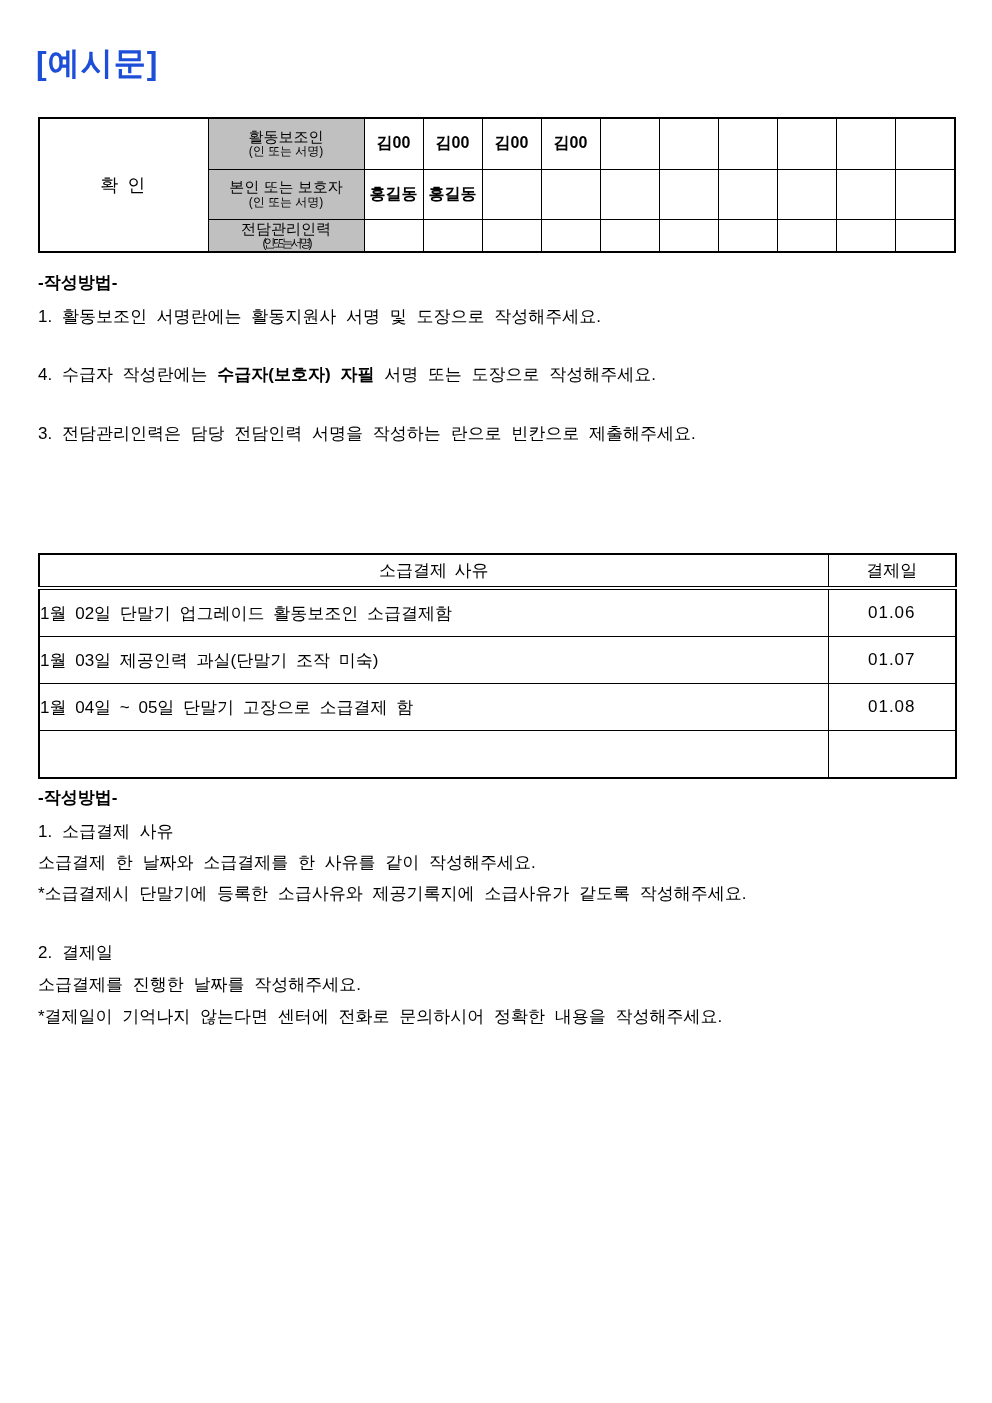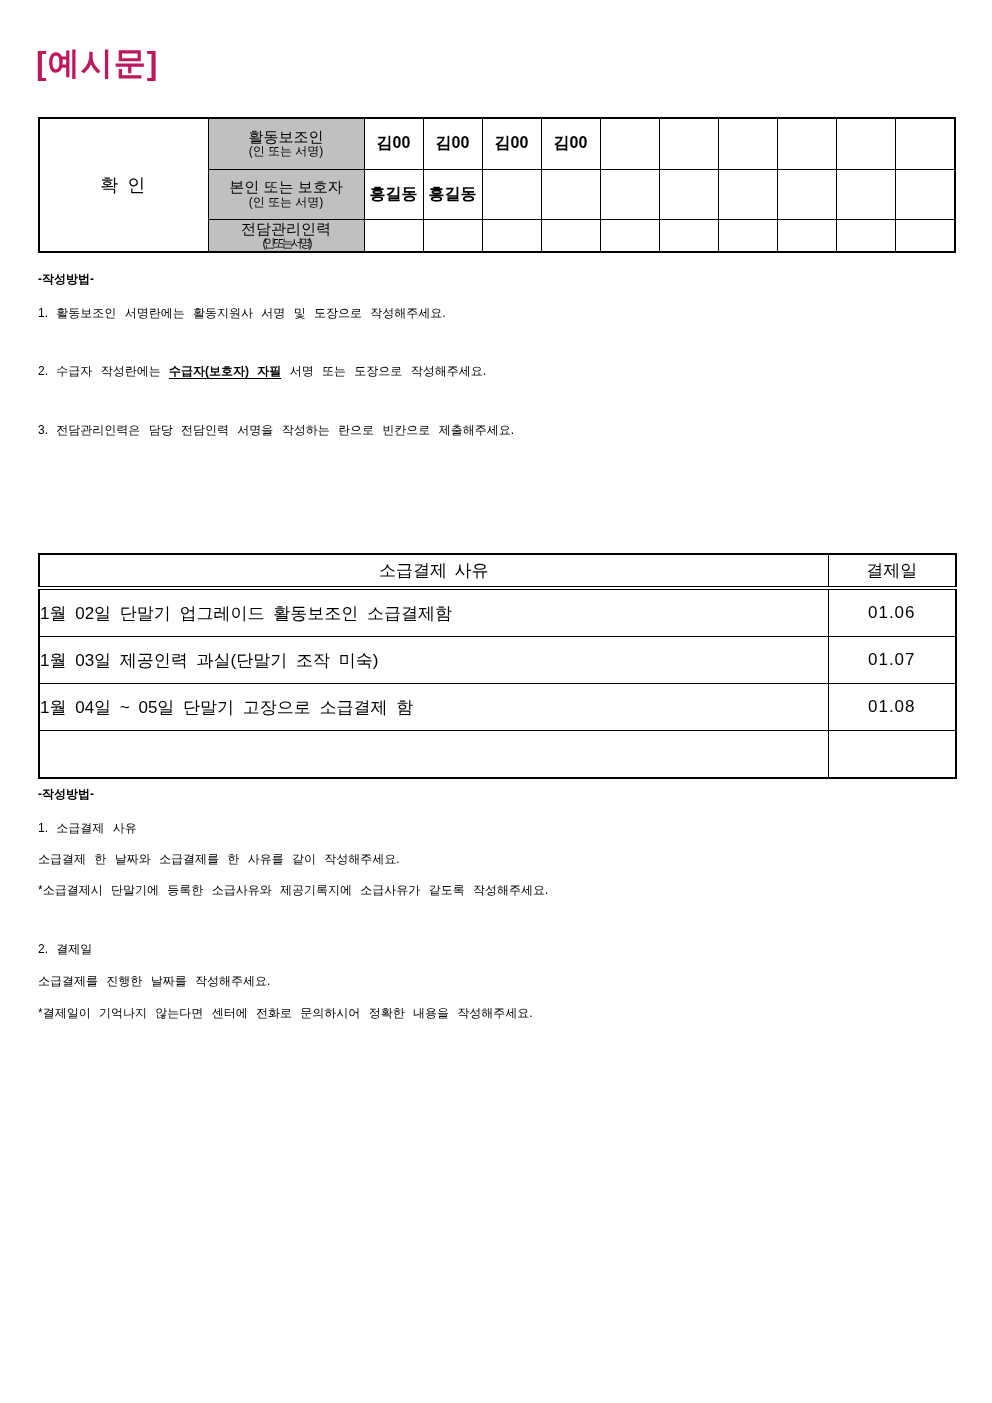--- a/index.html
+++ b/index.html
@@ -14,21 +14,21 @@
     height: 1403px;
     background: #ffffff;
     overflow: hidden;
   }
   .doc-title {
     position: absolute;
     left: 36px;
     top: 42px;
     font-size: 32px;
     font-weight: bold;
-    color: #be185d;
+    color: #1d4ed8;
     letter-spacing: 1px;
     margin: 0;
   }
   
   table.confirm {
     position: absolute;
     left: 38px;
     top: 117px;
     width: 917px;
     border-collapse: collapse;
@@ -57,28 +57,27 @@
   td.graylab .sub { font-size: 12px; }
   td.graylab .squish { letter-spacing: -3px; }
   td.namecell {
     font-size: 16px;
     font-weight: 700;
   }
   
   .tline {
     position: absolute;
     left: 38px;
-    font-size: 12px;
+    font-size: 17px;
     white-space: nowrap;
     word-spacing: 5px;
   }
   .tline.bold { font-weight: bold; word-spacing: 0; }
   .seg-bold {
     font-weight: bold;
-    text-decoration: underline;
     text-underline-offset: 3px;
     margin-top: 41px;
   }
   
   table.payment {
     position: absolute;
     left: 38px;
     top: 553px;
     width: 917px;
     border-collapse: collapse;
@@ -177,21 +176,21 @@
       <td class="namecell"></td>
       <td class="namecell"></td>
       <td class="namecell"></td>
       <td class="namecell"></td>
     </tr>
   </tbody>
     </table>
 
   <div class="tline bold" style="top:271px">-작성방법-</div>
   <div class="tline" style="top:305px">1. 활동보조인 서명란에는 활동지원사 서명 및 도장으로 작성해주세요.</div>
-  <div class="tline" style="top:363px"><span>2. 수급자 작성란에는 </span><span class="seg-bold">수급자(보호자) 자필</span><span> 서명 또는 도장으로 작성해주세요.</span></div>
+  <div class="tline" style="top:363px"><span>4. 수급자 작성란에는 </span><span class="seg-bold">수급자(보호자) 자필</span><span> 서명 또는 도장으로 작성해주세요.</span></div>
   <div class="tline" style="top:422px">3. 전담관리인력은 담당 전담인력 서명을 작성하는 란으로 빈칸으로 제출해주세요.</div>
 
   <table class="payment">
     <colgroup>
       <col style="width:789px">
         <col style="width:128px">
     </colgroup>
     <tbody>
         <tr>
       <th>소급결제 사유</th>

